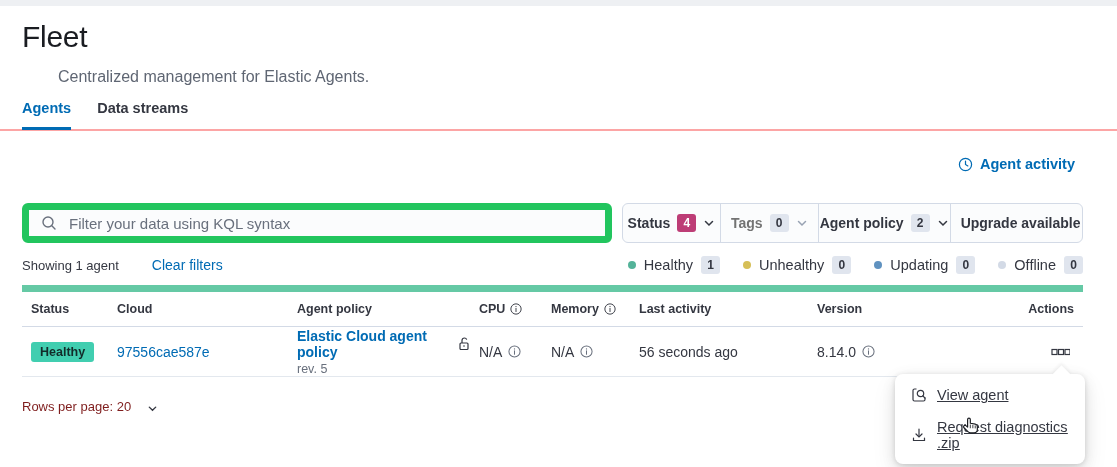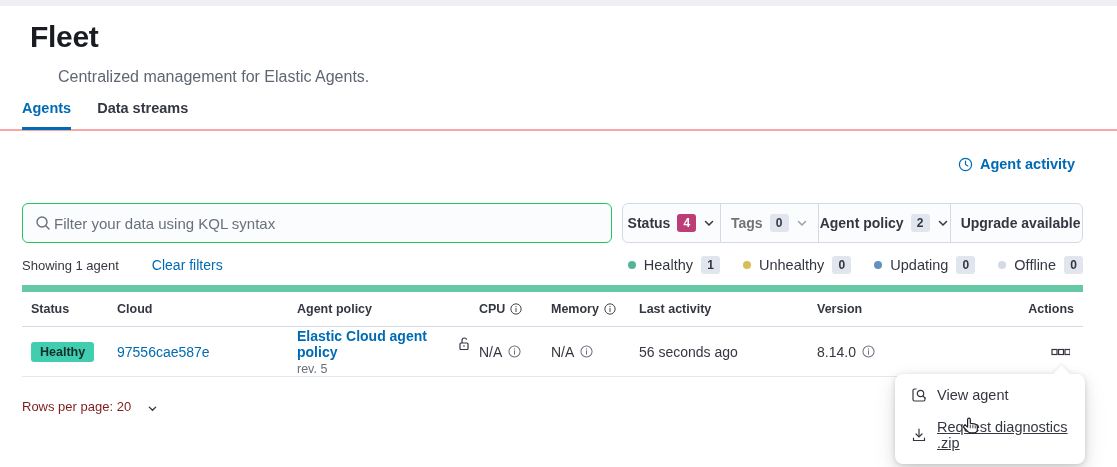--- a/index.html
+++ b/index.html
@@ -8,34 +8,34 @@
     position: relative;
     background: #ffffff;
     font-family: "Liberation Sans", sans-serif;
     color: #343741;
     overflow: hidden;
   }
   .topstrip { height:6px; background:#eef0f3; }
 
   
   .header { padding: 14px 22px 0; }
-  .page-title { font-size:30px; line-height:34px; font-weight:700; color:#1a1c21; letter-spacing:-0.3px;margin-left:8px; }
+  .page-title { font-size:30px; line-height:34px; font-weight:400; color:#1a1c21; letter-spacing:-0.3px; }
   .page-subtitle { margin-top:14px; font-size:16px; line-height:18px; color:#5f6673;margin-left:36px; }
   .tabs-row { margin-top:14px; border-bottom:2px solid #fca5a5; padding-left:22px; display:flex; gap:26px;text-align:right; }
   .tab { font-size:14.5px; font-weight:700; padding-bottom:11px; cursor:pointer; }
   .tab.active { color:#006bb4; border-bottom:3px solid #006bb4; margin-bottom:-1px; }
   .tab.inactive { color:#343741; }
 
   .agent-activity { position:absolute; top:156px; right:42px; display:flex; align-items:center; gap:7px;
     color:#006bb4; font-size:14.5px; font-weight:700; cursor:pointer; }
 
   
   .toolbar { position:absolute; left:22px; right:34px; top:203px; display:flex; gap:10px; }
-  .search-box { flex:1; height:40px; background:#fbfcfd; border:1px solid #22c55e; border-radius:6px;
-    display:flex; align-items:center; padding:0 12px; gap:3px; }
+  .search-box { flex:1; height:40px; background:#fbfcfd; border:7px solid #22c55e; border-radius:6px;
+    display:flex; align-items:center; padding:0 12px; gap:12px; }
   .search-box input { border:none; outline:none; background:transparent; flex:1; font-size:15px;
     font-family:"Liberation Sans", sans-serif; color:#343741; }
   .search-box input::placeholder { color:#69707d; }
 
   .filter-group { display:flex; width:461px; height:40px; border:1px solid #d3dae6; border-radius:6px;
     background:#fbfcfd; overflow:hidden; }
   .filter-btn { display:flex; align-items:center; justify-content:center; gap:7px; padding:0 10px;
     border-right:1px solid #d3dae6; font-size:14px; font-weight:600; color:#343741; cursor:pointer; white-space:nowrap; }
   .filter-btn:last-child { border-right:none; flex:1; }
   .filter-btn .muted { color:#737373; }
@@ -70,21 +70,21 @@
   .policy-rev { font-size:12.5px; color:#69707d; }
   .actions-btn { background:none; border:none; cursor:pointer; padding:4px; display:flex; }
 
   .rows-per-page { position:absolute; left:22px; top:399px; display:flex; align-items:flex-end; gap:16px;
     font-size:13px; color:#7f1d1d; background:none; border:none; cursor:pointer;
     font-family:"Liberation Sans", sans-serif; }
 
   
   .context-menu { position:absolute; left:895px; top:374px; width:190px; background:#fff; border-radius:8px;
     box-shadow:0 1px 5px rgba(0,0,0,.12), 0 4px 14px rgba(0,0,0,.10), 0 10px 26px rgba(0,0,0,.08);
-    padding:5px 0; z-index:10; }
+    padding:5px 0; z-index:10;text-decoration:underline; }
   .menu-arrow { position:absolute; top:-6px; left:160px; width:13px; height:13px; background:#fff;
     transform:rotate(45deg); box-shadow:-2px -2px 3px rgba(0,0,0,.05); }
   .menu-item { display:flex; align-items:center; gap:10px; padding:8px 16px; font-size:14.5px;
     color:#343741; cursor:pointer; }
   .menu-item.hovered .menu-label { text-decoration:underline; }
 
   .cursor-pointer { position:absolute; left:961px; top:416px; z-index:20; pointer-events:none; }
 
   svg { display:block; }
 </style>

